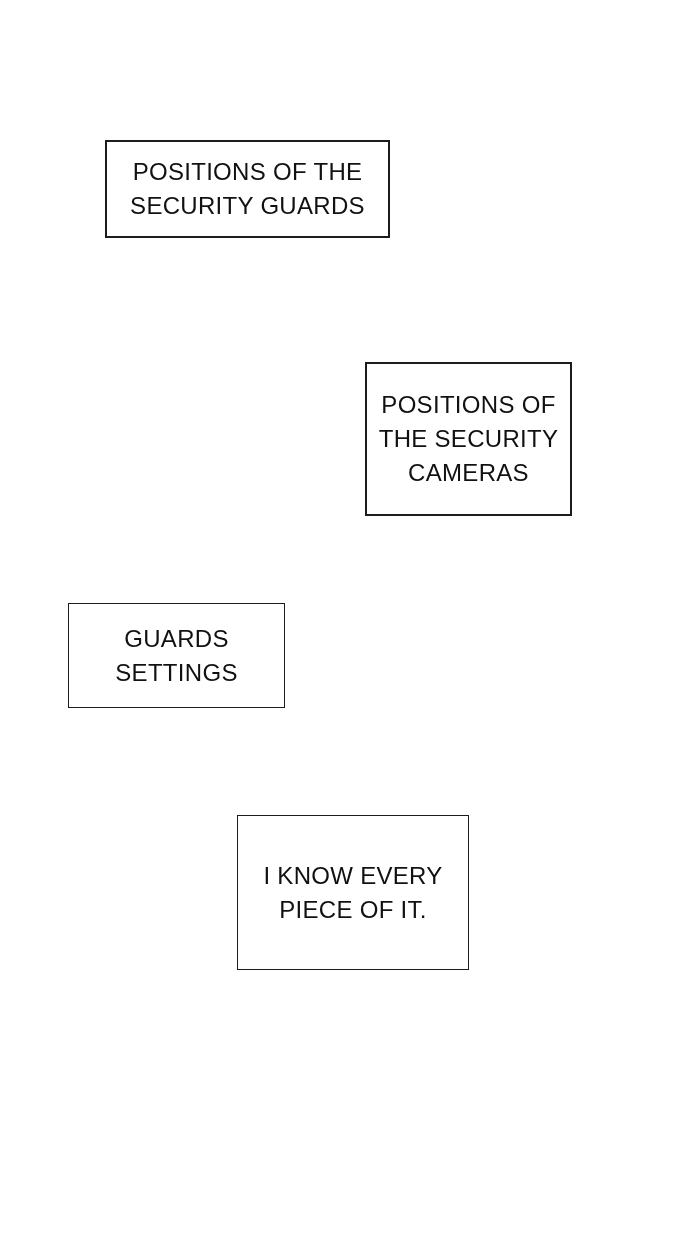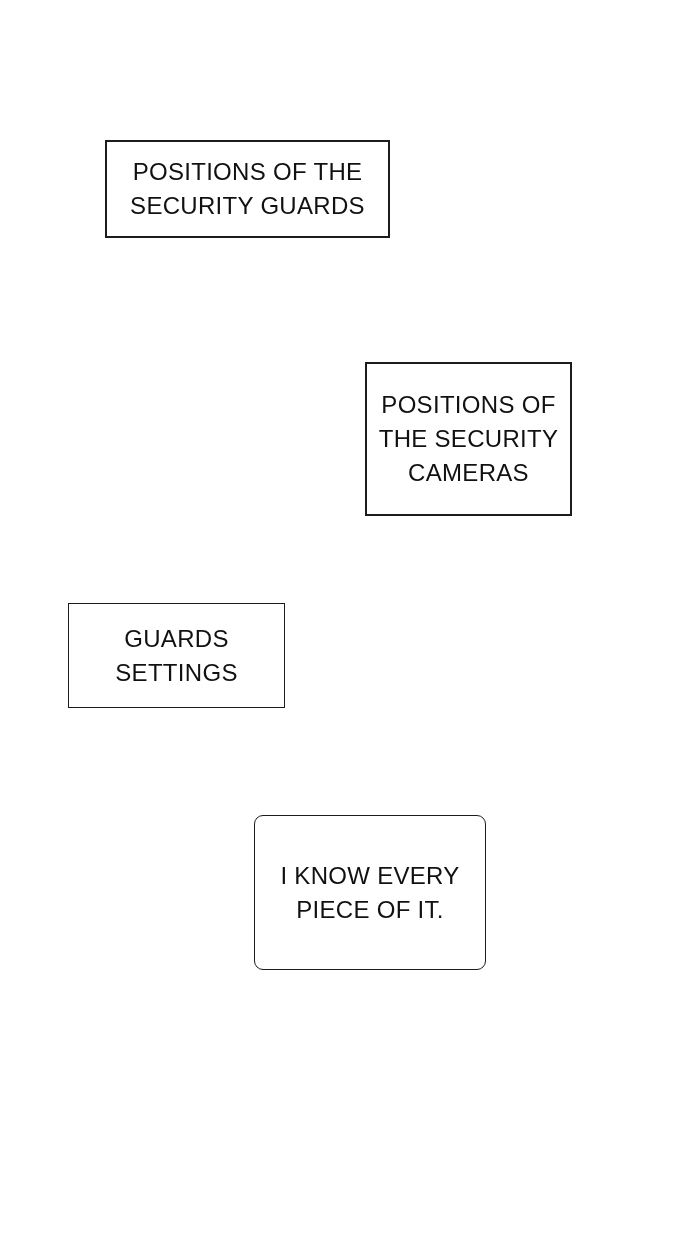--- a/index.html
+++ b/index.html
@@ -45,26 +45,25 @@
     height: 154px;
   }
   .box-settings {
     left: 68px;
     top: 603px;
     width: 217px;
     height: 105px;
     border-width: 1px;
   }
   .box-know {
-    left: 254px;
+    left: 237px;
     top: 815px;
     width: 232px;
     height: 155px;
     border-width: 1.5px;
-    border-radius: 9px;
   }
 </style>
 </head>
 <body>
 
 <div class="page">
 
   <div class="caption-box box-guards">
     <span class="caption-text">POSITIONS OF THE
 SECURITY GUARDS</span>

